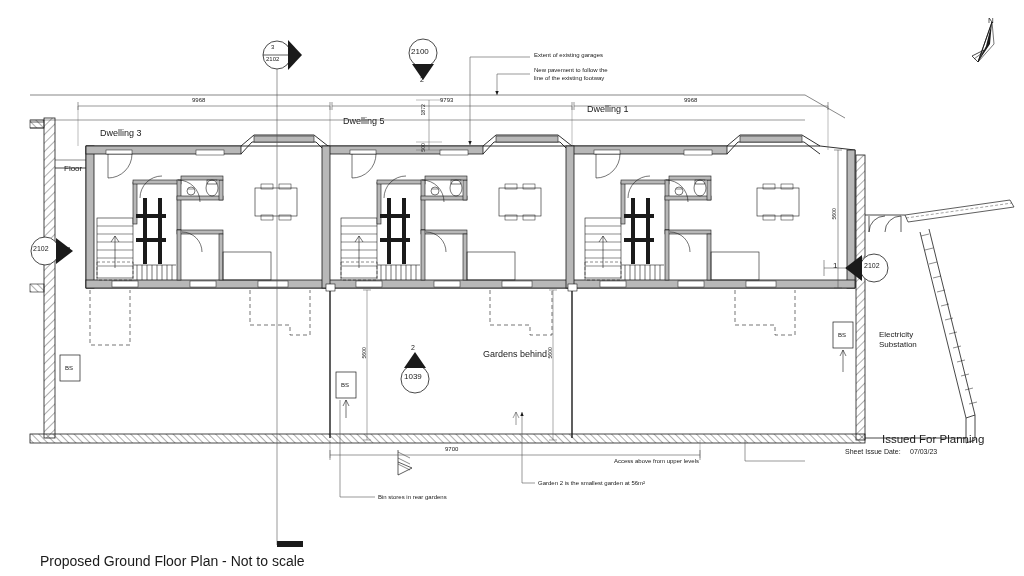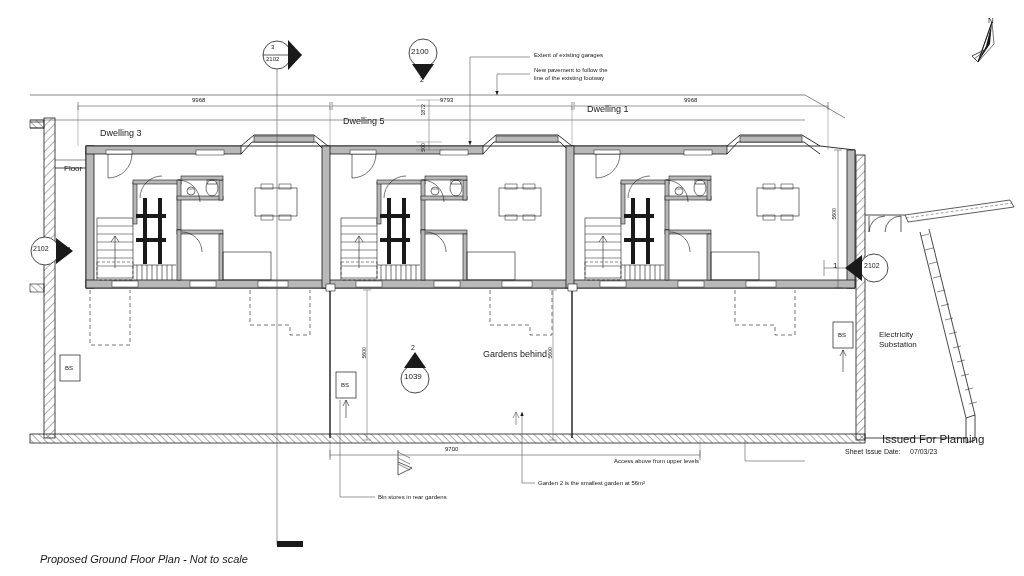--- a/index.html
+++ b/index.html
@@ -4,21 +4,21 @@
 <style>
   html,body{margin:0;padding:0;background:#ffffff;}
   body{width:1024px;height:576px;overflow:hidden;font-family:"Liberation Sans",sans-serif;color:#1a1a1a;}
   #stage{position:relative;width:1024px;height:576px;background:#fff;}
   .lbl{position:absolute;white-space:pre;line-height:1.25;}
   .t5{font-size:5.2px;}
   .t6{font-size:6px;}
   .t7{font-size:7px;}
   .t8{font-size:8px;}
   .t9{font-size:9px;}
-  .t11{font-size:11px;font-style:italic;}
+  .t11{font-size:14px;}
   .vert{writing-mode:vertical-rl;transform:rotate(180deg);}
   svg{position:absolute;left:0;top:0;}
   .sheet-title{font-size:11.5px;}
 </style>
 </head>
 <body>
 
 <div id="stage">
 
   <svg width="1024" height="576" viewBox="0 0 1024 576">

